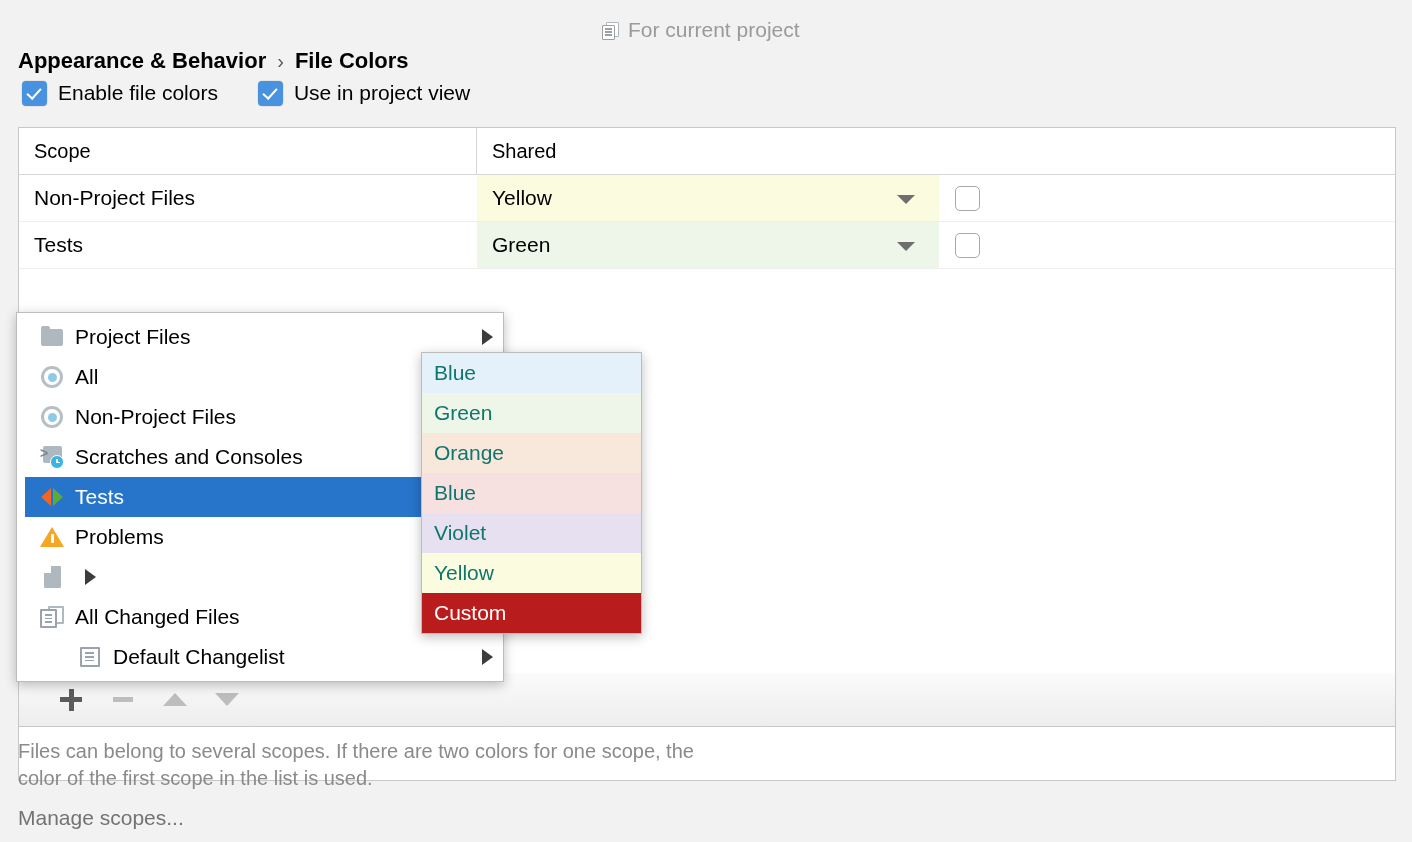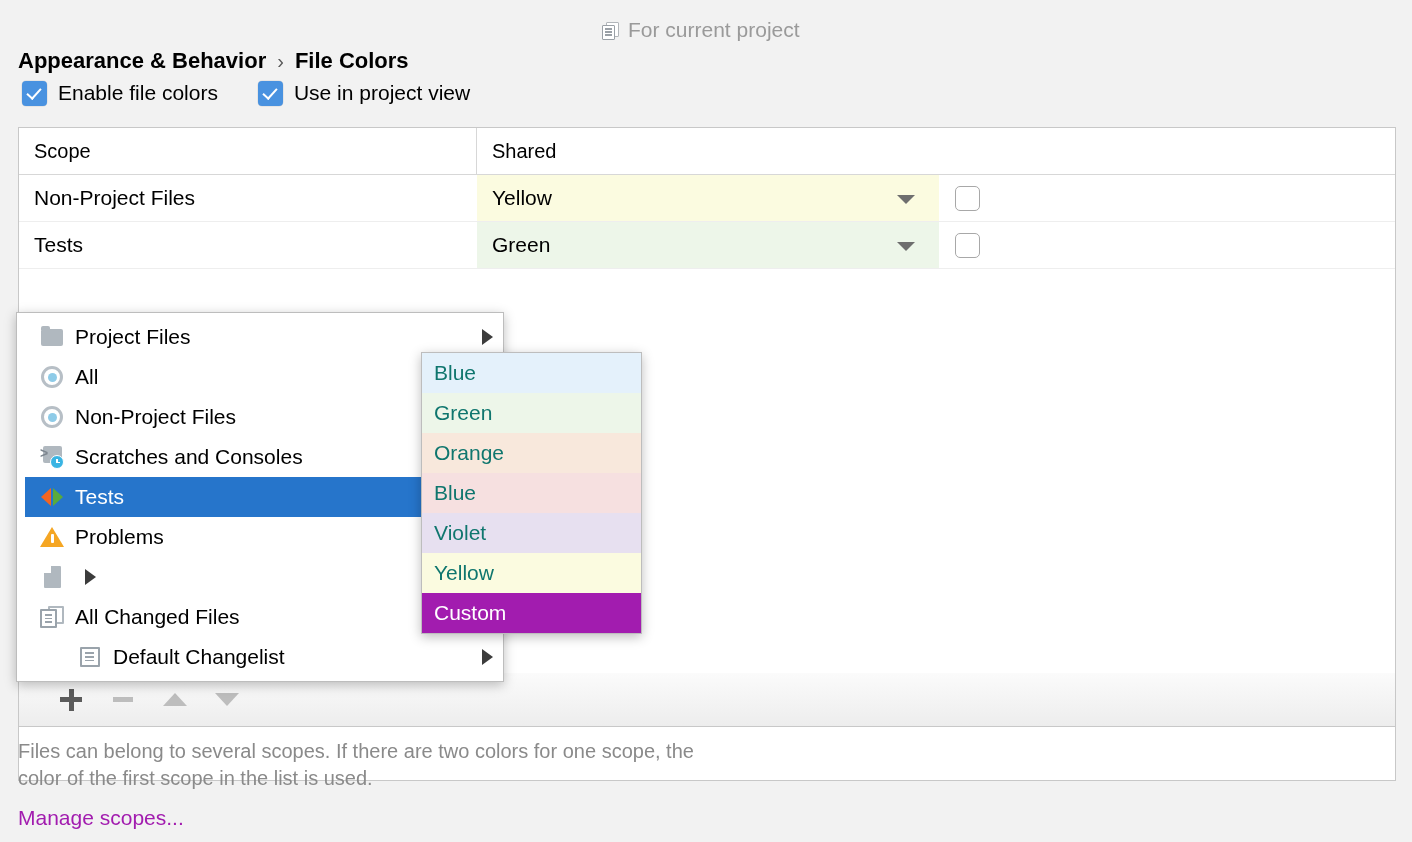--- a/index.html
+++ b/index.html
@@ -262,21 +262,21 @@
     width: 720px;
     font-size: 20px;
     line-height: 27px;
     color: #8a8a8a;
   }
   #manage-scopes {
     position: absolute;
     left: 18px;
     top: 806px;
     font-size: 21px;
-    color: #a21caf;
+    color: #737373;
     cursor: pointer;
     white-space: nowrap;
   }
 
   
   #scope-menu {
     position: absolute;
     left: 16px;
     top: 312px;
     width: 488px;
@@ -691,14 +691,14 @@
 
 </div>
 
 <div id="color-submenu">
   <div class="color-item" style="background: rgb(228, 241, 251);">Blue</div>
   <div class="color-item" style="background: rgb(237, 246, 233);">Green</div>
   <div class="color-item" style="background: rgb(248, 232, 220);">Orange</div>
   <div class="color-item" style="background: rgb(246, 224, 224);">Blue</div>
   <div class="color-item" style="background: rgb(231, 224, 240);">Violet</div>
   <div class="color-item" style="background: rgb(251, 251, 224);">Yellow</div>
-  <div class="color-item selected" style="background: #a21caf;">Custom</div>
+  <div class="color-item selected" style="background: #b91c1c;">Custom</div>
 </div>
 
 </body></html>

